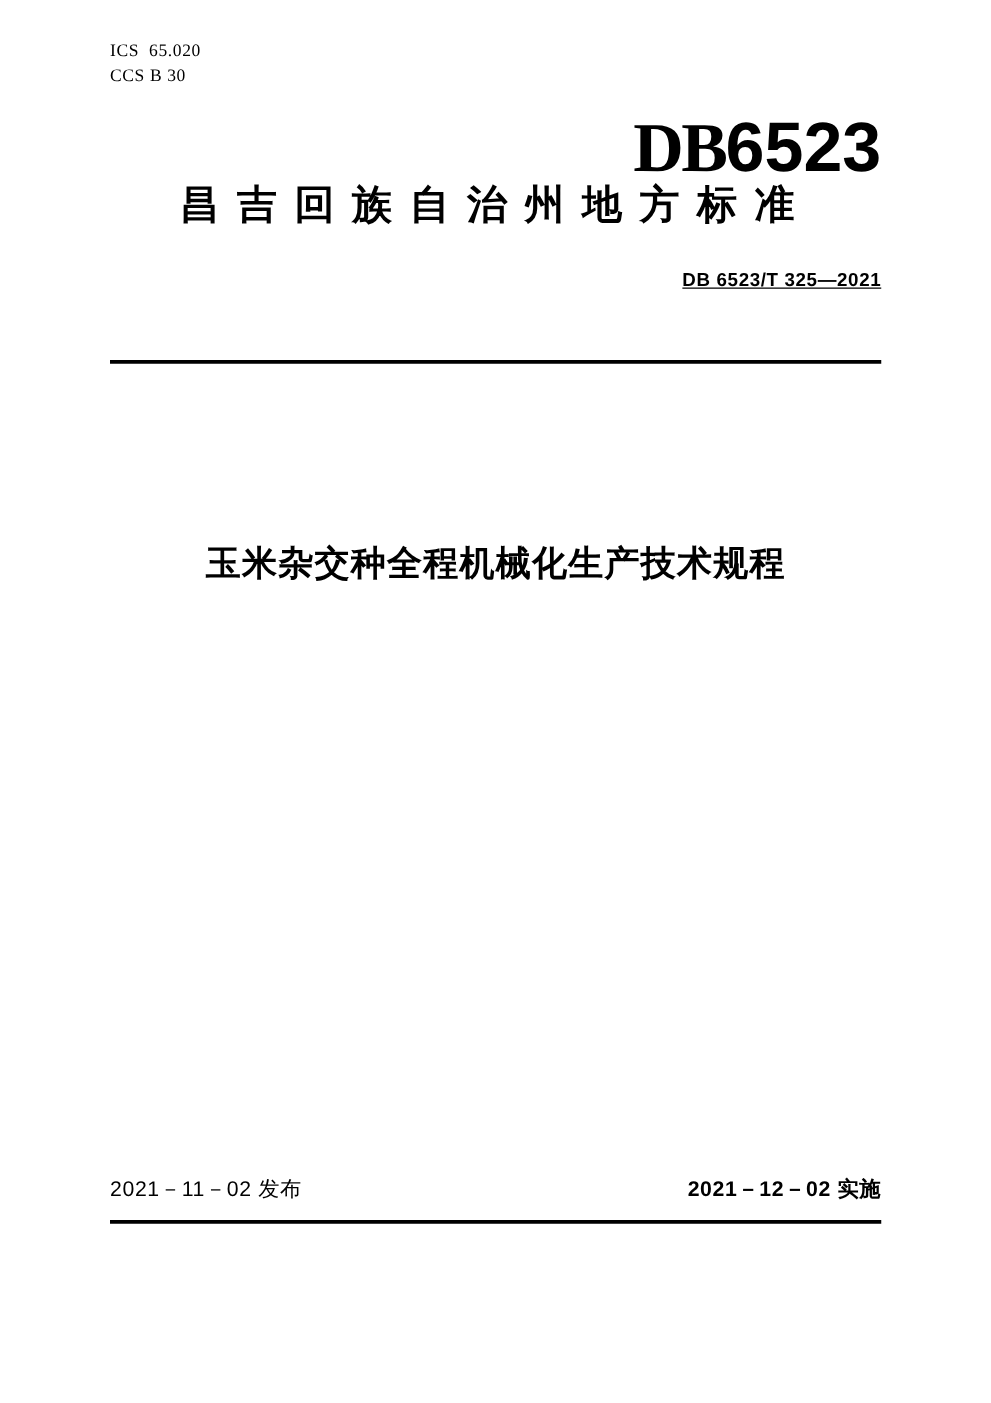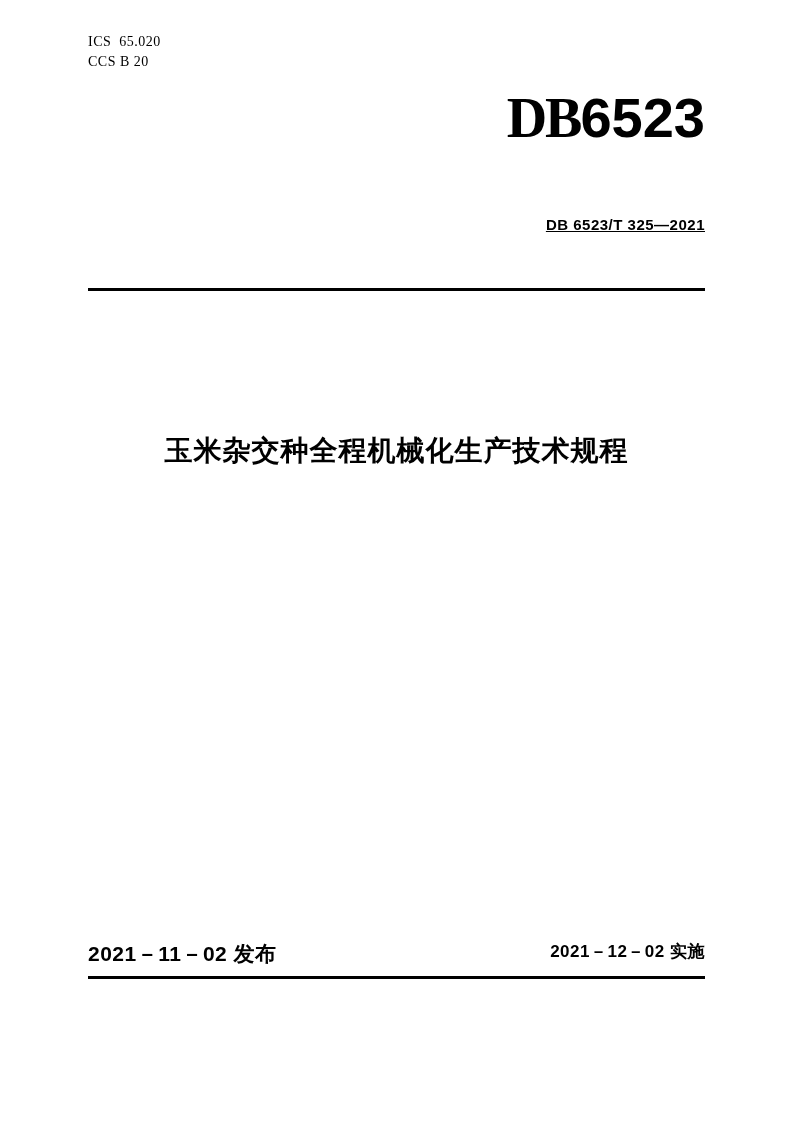--- a/index.html
+++ b/index.html
@@ -120,22 +120,22 @@
     left: 88px;
     top: 940px;
     width: 617px;
     height: 28px;
   }
   .date-issue {
     position: absolute;
     left: 0;
     top: 0;
     font-family: "Liberation Sans", sans-serif;
-    font-weight: bold;
-    font-size: 21px;
+    font-weight: normal;
+    font-size: 17px;
     letter-spacing: 0.5px;
     white-space: pre;
   }
   .date-effect {
     position: absolute;
     right: 0;
     top: 0;
     font-family: "Liberation Sans", sans-serif;
     font-weight: bold;
     font-size: 17px;
@@ -157,25 +157,26 @@
     white-space: pre;
   }
 </style>
 </head>
 <body>
 
 <div class="page">
 
   <div class="ics-block">
     <div class="ics-line">ICS  65.020</div>
-    <div class="ics-line">CCS B 20</div>
+    <div class="ics-line">CCS B 30</div>
   </div>
 
   <div class="db-number"><span class="db-prefix">DB</span><span>6523</span></div>
 
+  <div class="org-title">昌吉回族自治州地方标准</div>
 
   <div class="std-code">DB 6523/T 325—2021</div>
 
   <div class="rule-top"></div>
 
   <div class="doc-title">玉米杂交种全程机械化生产技术规程</div>
 
   <div class="rule-bottom"></div>
 
   <div class="date-row">

